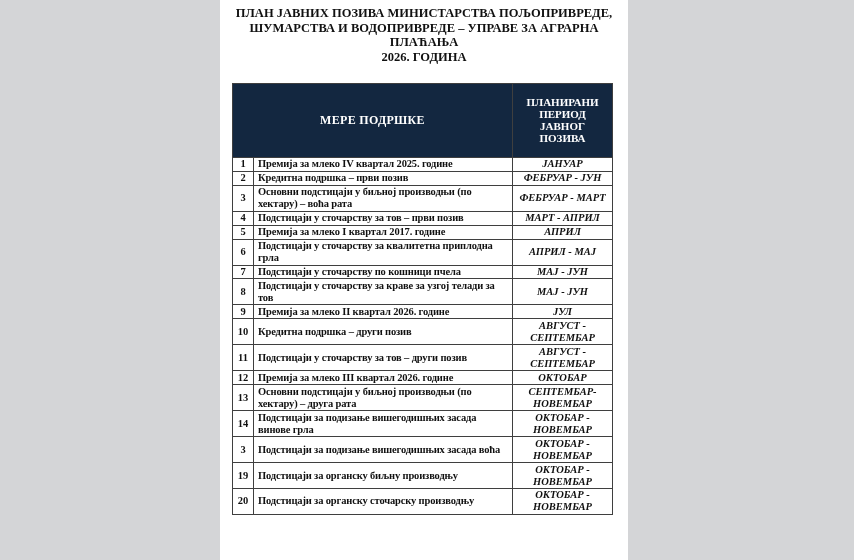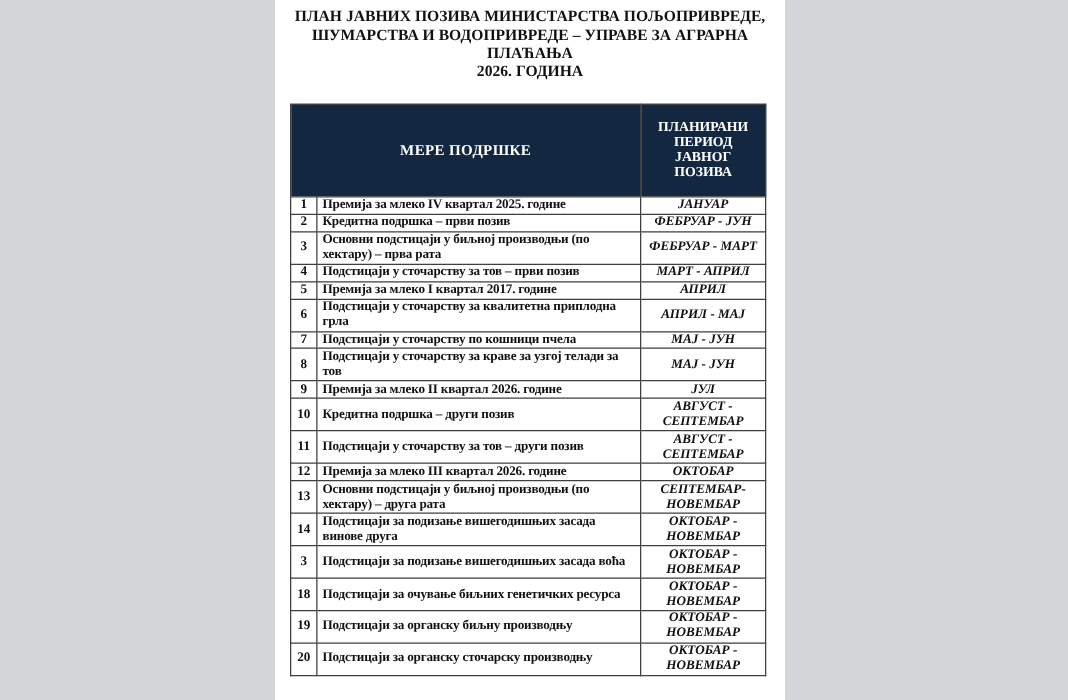--- a/index.html
+++ b/index.html
@@ -118,21 +118,21 @@
   </tr>
 
   <tr>
     <td class="num">2</td>
     <td class="measure">Кредитна подршка – први позив</td>
     <td class="period">ФЕБРУАР - ЈУН</td>
   </tr>
 
   <tr>
     <td class="num">3</td>
-    <td class="measure">Основни подстицаји у биљној производњи (по хектару) – прва рата</td>
+    <td class="measure">Основни подстицаји у биљној производњи (по хектару) – воћа рата</td>
     <td class="period">ФЕБРУАР - МАРТ</td>
   </tr>
 
   <tr>
     <td class="num">4</td>
     <td class="measure">Подстицаји у сточарству за тов – први позив</td>
     <td class="period">МАРТ - АПРИЛ</td>
   </tr>
 
   <tr>
@@ -187,40 +187,34 @@
 
   <tr>
     <td class="num">13</td>
     <td class="measure">Основни подстицаји у биљној производњи (по хектару) – друга рата</td>
     <td class="period">СЕПТЕМБАР-
 НОВЕМБАР</td>
   </tr>
 
   <tr>
     <td class="num">14</td>
-    <td class="measure">Подстицаји за подизање вишегодишњих засада винове друга</td>
+    <td class="measure">Подстицаји за подизање вишегодишњих засада винове грла</td>
     <td class="period">ОКТОБАР -
 НОВЕМБАР</td>
   </tr>
 
   <tr>
     <td class="num">3</td>
     <td class="measure">Подстицаји за подизање вишегодишњих засада воћа</td>
     <td class="period">ОКТОБАР -
 НОВЕМБАР</td>
   </tr>
 
 
 
-  <tr>
-    <td class="num">18</td>
-    <td class="measure">Подстицаји за очување биљних генетичких ресурса</td>
-    <td class="period">ОКТОБАР -
-НОВЕМБАР</td>
-  </tr>
 
   <tr>
     <td class="num">19</td>
     <td class="measure">Подстицаји за органску биљну производњу</td>
     <td class="period">ОКТОБАР -
 НОВЕМБАР</td>
   </tr>
 
   <tr>
     <td class="num">20</td>

